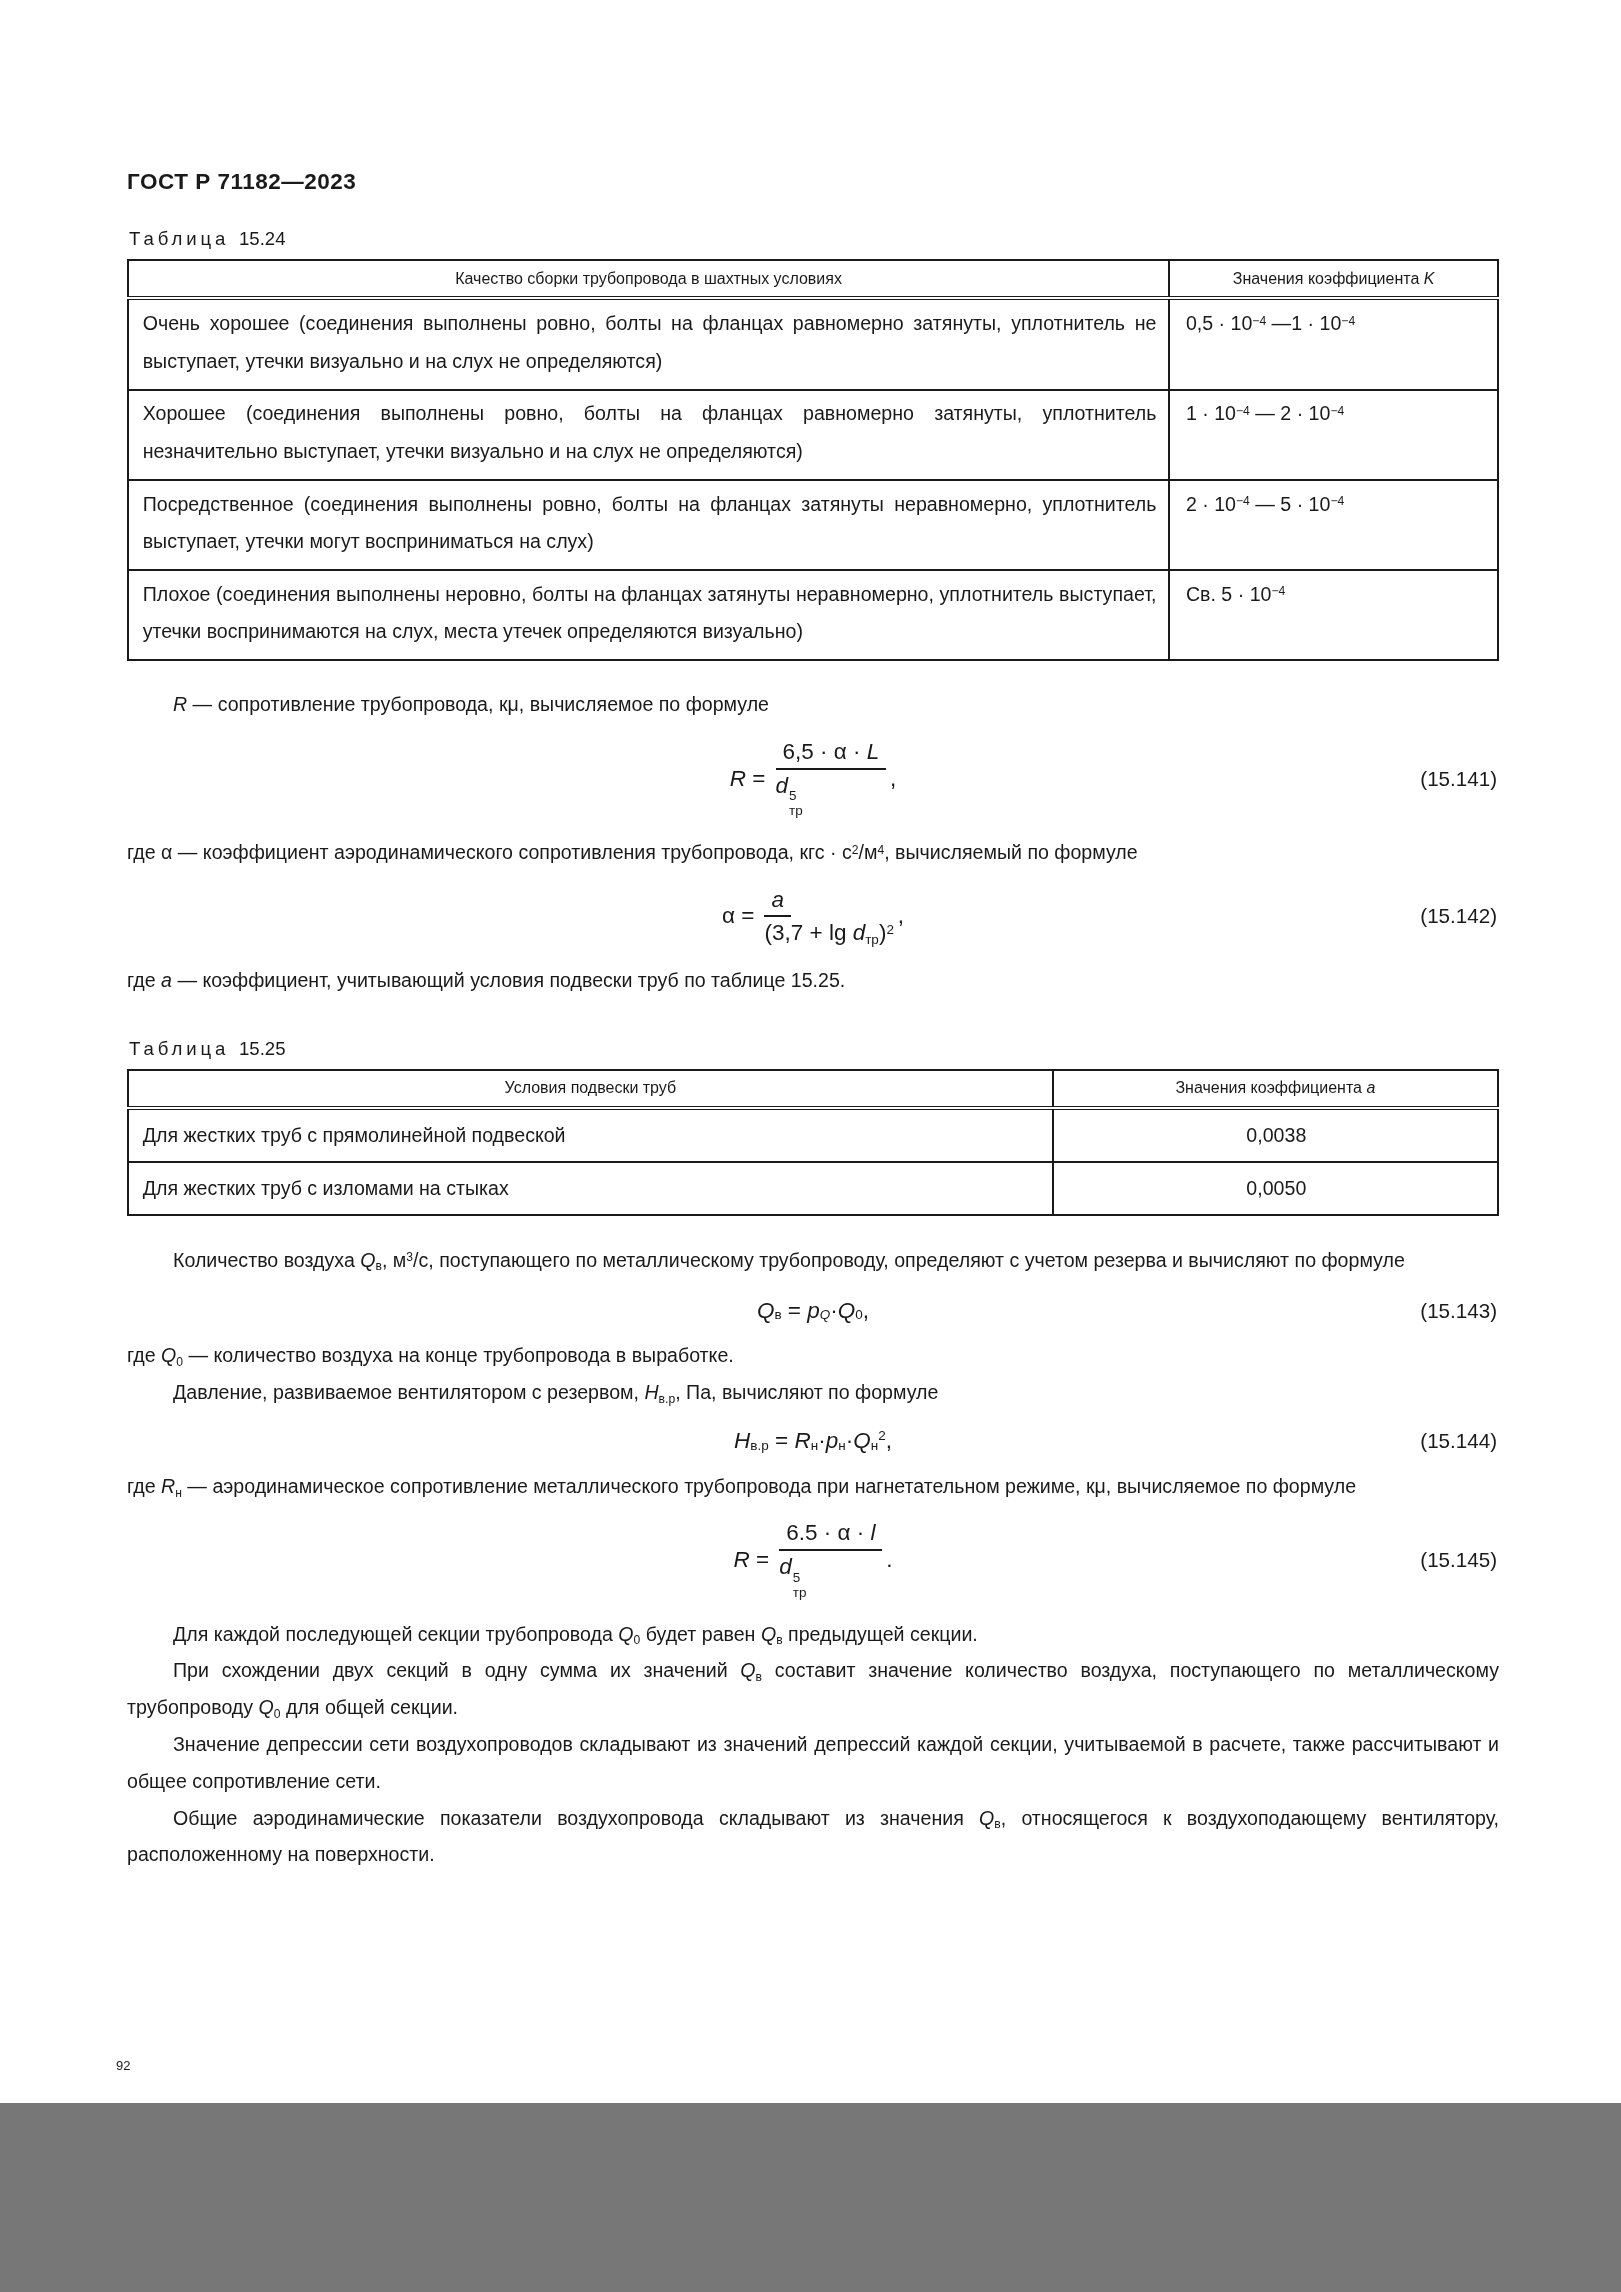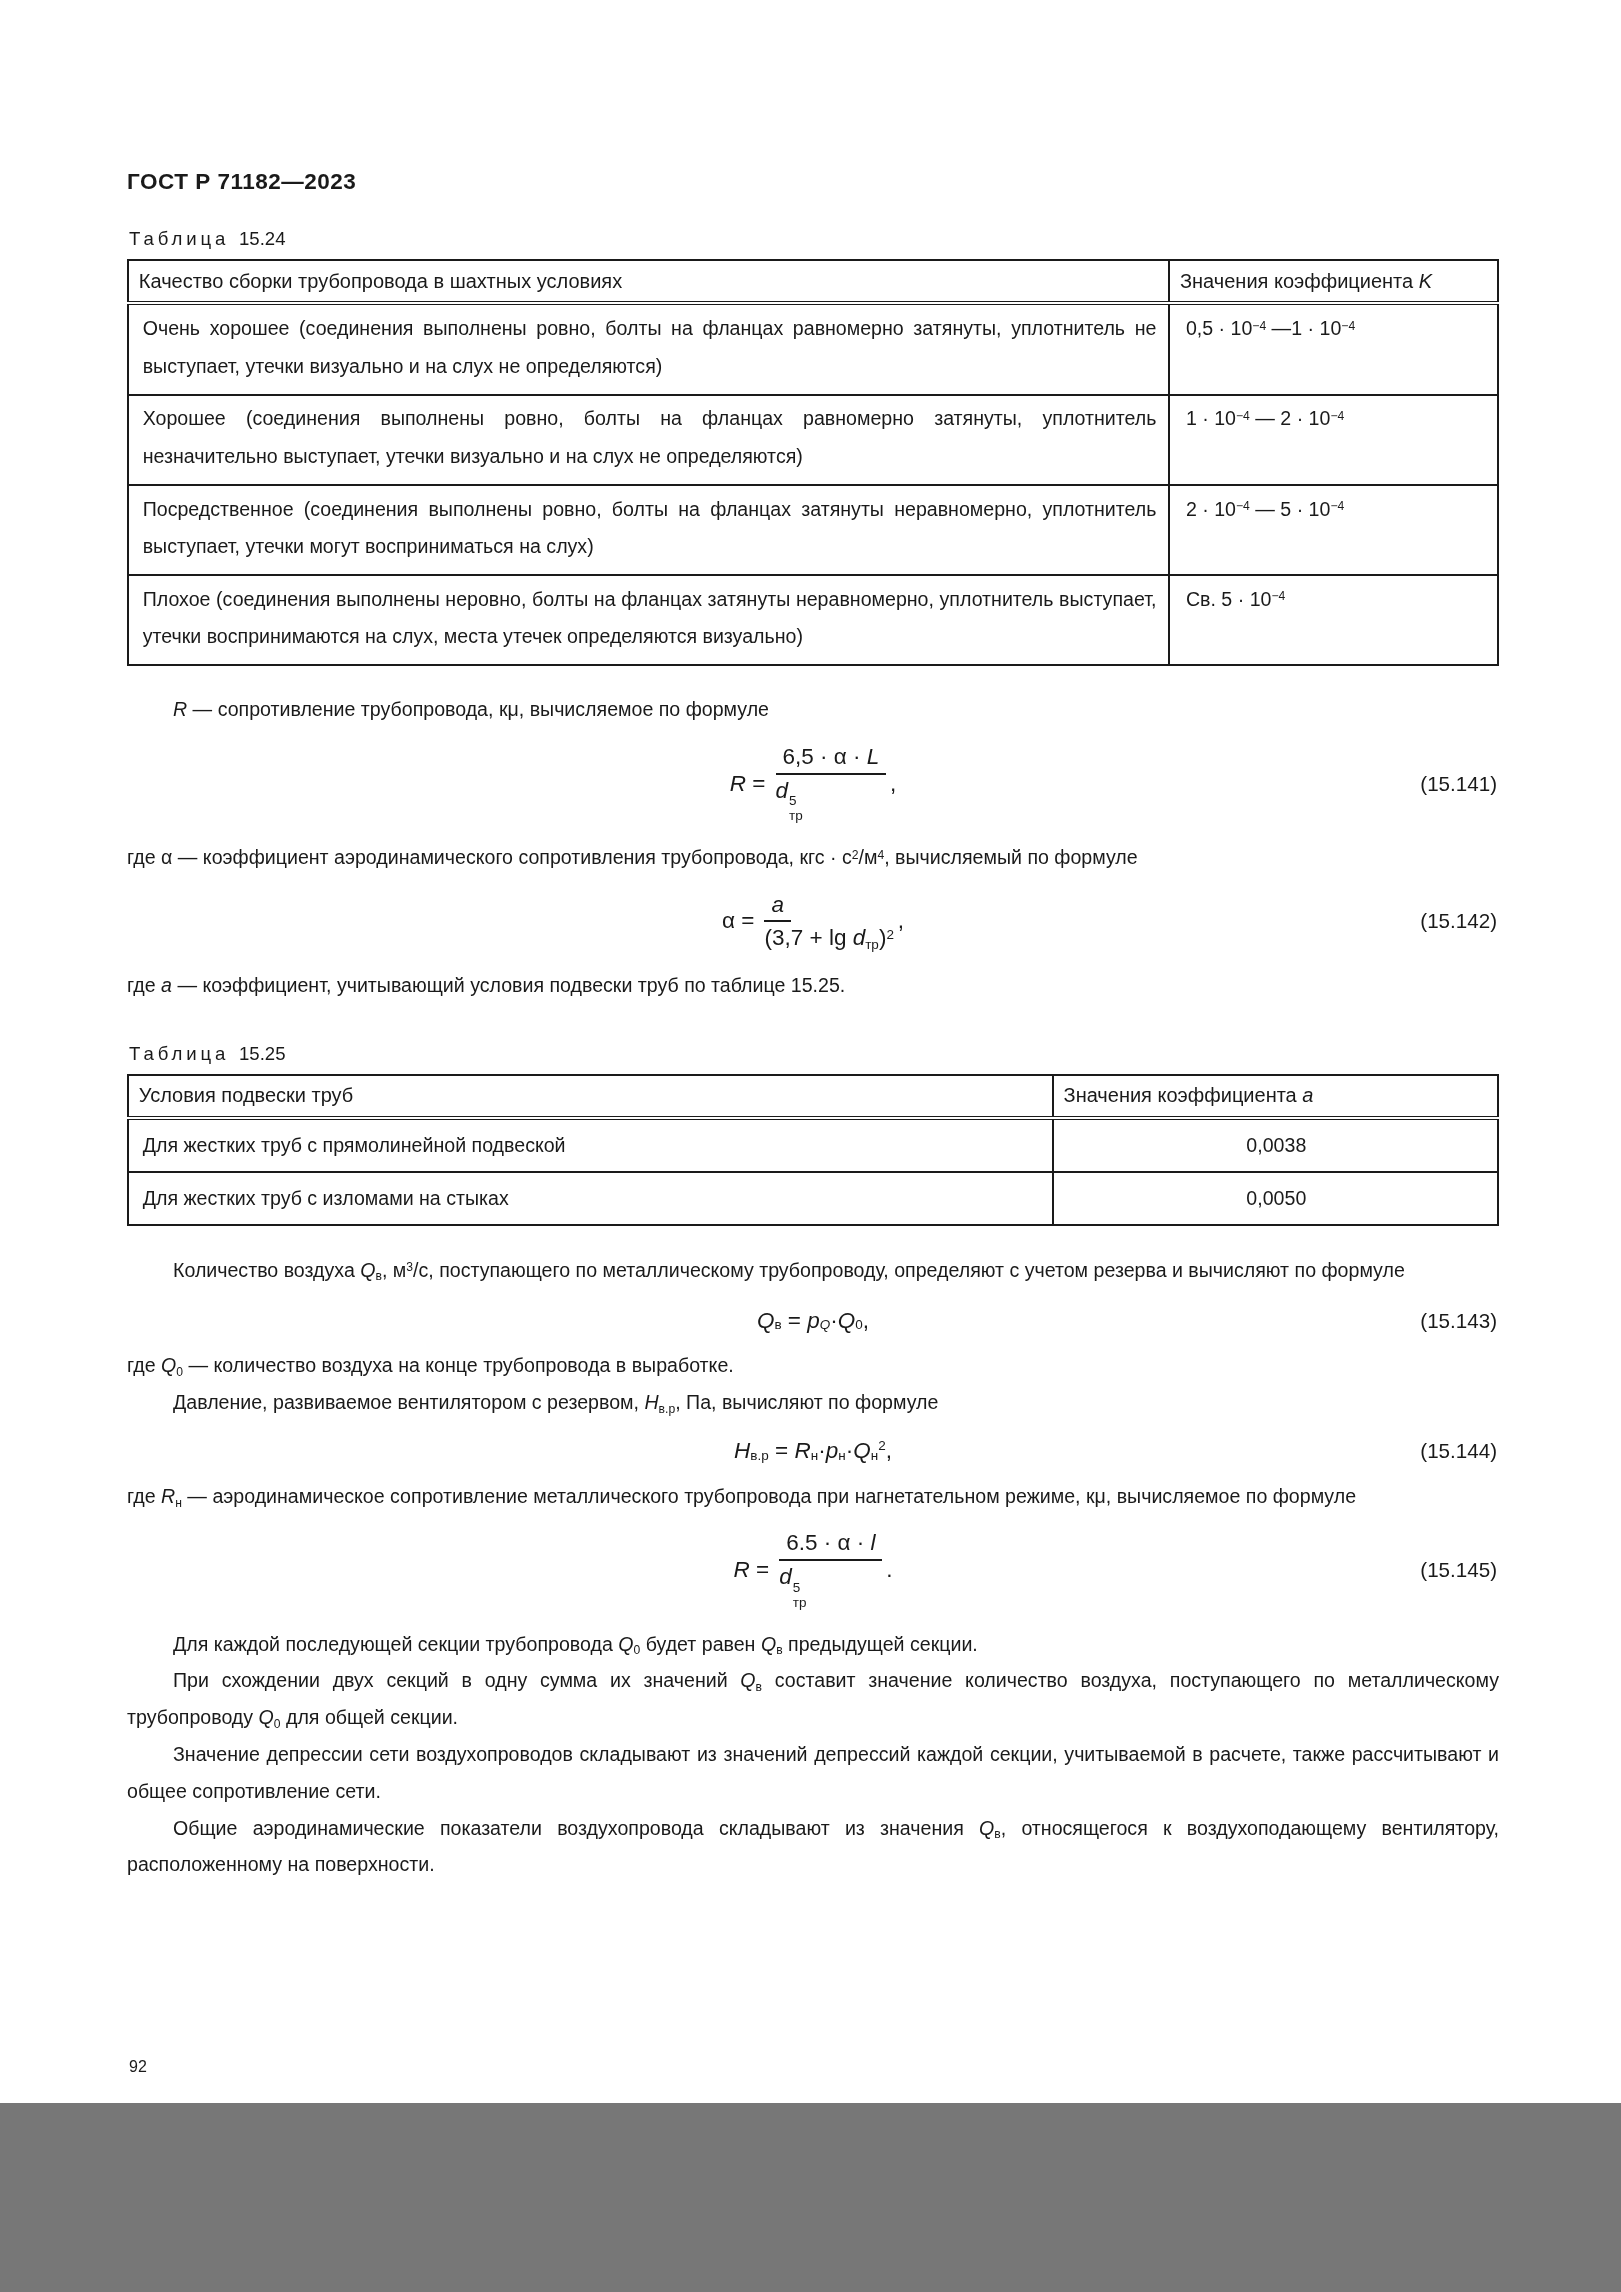--- a/index.html
+++ b/index.html
@@ -20,22 +20,22 @@
     font-size:18.6px;margin:0 0 8.8px 2px;
   }
   .table-caption .spaced{letter-spacing:3.9px;margin-right:9.8px;}
   table.gost-table{
     width:100%;
     border-collapse:collapse;
     border:2px solid #1a1a1a;
   }
   table.gost-table th{
     font-weight:normal;
-    font-size:20px;
-    text-align:left;
+    font-size:16px;
+    text-align:center;
     vertical-align:middle;
     padding:8.8px 9.8px;
     border:2px solid #1a1a1a;
     border-bottom:4.9px double #1a1a1a;
   }
   table.gost-table td{
     font-size:19.6px;
     line-height:1.9;
     vertical-align:top;
     padding:4.9px 11.8px 8.8px 13.7px;
@@ -85,21 +85,21 @@
     vertical-align:middle;margin:0 3.9px;
   }
   .frac .num{display:block;border-bottom:2px solid #1a1a1a;padding:0 6.9px 2.9px;text-align:center;}
   .frac .den{display:block;padding-top:2.9px;text-align:center;}
   .stack{
     display:inline-flex;flex-direction:column;
     font-size:60%;line-height:1.12;
     vertical-align:-0.55em;text-align:left;margin-left:1px;
   }
   .footer-page-num{
-    position:absolute;left:129px;top:2058px;font-size:16px;
+    position:absolute;left:116px;top:2058px;font-size:13px;
   }
 </style>
 </head>
 <body>
 
 <div class="page">
 
   <div class="doc-header">ГОСТ Р 71182—2023</div>
 
   <div class="table-caption">

